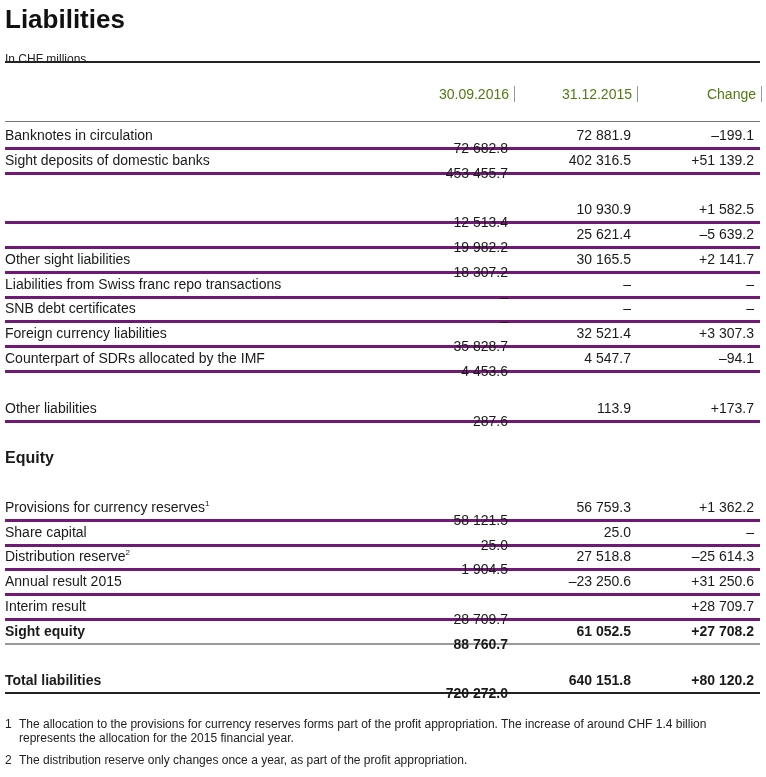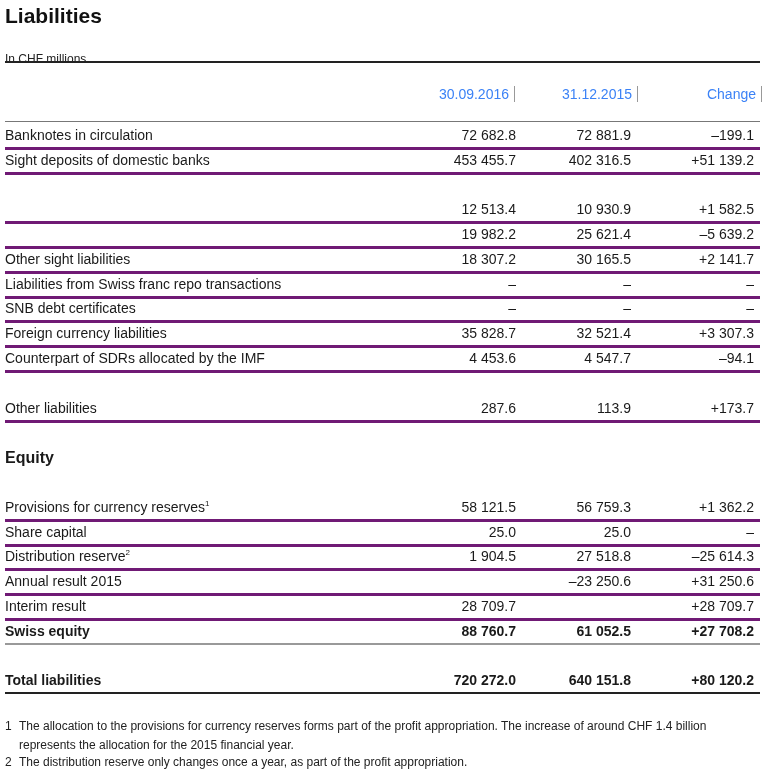--- a/index.html
+++ b/index.html
@@ -1,39 +1,39 @@
 <!DOCTYPE html>
 <html><head>
 <meta charset="utf-8">
 <style>
   html, body { margin: 0; padding: 0; background: #ffffff; }
   body { width: 766px; height: 777px; position: relative; overflow: hidden;
          font-family: "Liberation Sans", sans-serif; color: #1a1a1a; }
-  .title { position: absolute; left: 5px; top: 4px; font-size: 21px; font-weight: bold; color: #111; }
+  .title { position: absolute; left: 5px; top: 4px; font-size: 26px; font-weight: bold; color: #111; }
   .subtitle { position: absolute; left: 5px; top: 52px; font-size: 12px; color: #222; }
   .rule-top { position: absolute; left: 5px; top: 61px; width: 755px; height: 0; border-top: 2px solid #222; }
 
-  .hdr { position: absolute; top: 86px; font-size: 14px; color: #3b82f6; text-align: right; }
+  .hdr { position: absolute; top: 86px; font-size: 14px; color: #4d7c0f; text-align: right; }
   .hdr .bar { display: inline-block; width: 1px; height: 16px; background: #999; margin-left: 5px; vertical-align: -3px; }
   .hdr-c1 { left: 400px; width: 115px; }
   .hdr-c2 { left: 520px; width: 118px; }
   .hdr-c3 { left: 640px; width: 122px; }
 
   .row { position: absolute; left: 5px; width: 755px; height: 24px; border-bottom: 3px solid #701a75; font-size: 14px; }
   .row.total { border-bottom: 2px solid #999; font-weight: bold; }
   .row.grand { border-bottom: 2px solid #222; font-weight: bold; }
   .row .lbl { position: absolute; left: 0; top: 4px; white-space: nowrap; }
   .row .v1, .row .v2, .row .v3 { position: absolute; top: 4px; text-align: right; white-space: nowrap; }
-  .row .v1 { left: 388px; width: 123px; }
+  .row .v1 { left: 380px; width: 123px; margin-top: 13px; }
   .row .v2 { left: 500px; width: 126px; }
   .row .v3 { left: 620px; width: 129px; }
   sup { font-size: 8px; vertical-align: 6px; }
   .section { position: absolute; left: 5px; top: 449px; font-size: 16px; font-weight: bold; }
 
-  .fn { position: absolute; left: 5px; font-size: 12px; color: #222; line-height: 19px; }
+  .fn { position: absolute; left: 5px; font-size: 12px; color: #222; line-height: 14px; }
   .fn .num { display: inline-block; width: 14px; }
   .fn .txt { display: inline-block; width: 690px; vertical-align: top; }
 </style>
 </head>
 <body>
 
 <div class="title">Liabilities</div>
 <div class="subtitle">In CHF millions</div>
 <div class="rule-top"></div>
 
@@ -130,21 +130,21 @@
   <span class="v2">–23 250.6</span>
   <span class="v3">+31 250.6</span>
 </div>
 <div class="row" style="top:594px">
   <span class="lbl">Interim result</span>
   <span class="v1">28 709.7</span>
   <span class="v2"></span>
   <span class="v3">+28 709.7</span>
 </div>
 <div class="row total" style="top:619px">
-  <span class="lbl">Swiss equity</span>
+  <span class="lbl">Sight equity</span>
   <span class="v1">88 760.7</span>
   <span class="v2">61 052.5</span>
   <span class="v3">+27 708.2</span>
 </div>
 
 <div class="row grand" style="top:668px">
   <span class="lbl">Total liabilities</span>
   <span class="v1">720 272.0</span>
   <span class="v2">640 151.8</span>
   <span class="v3">+80 120.2</span>

